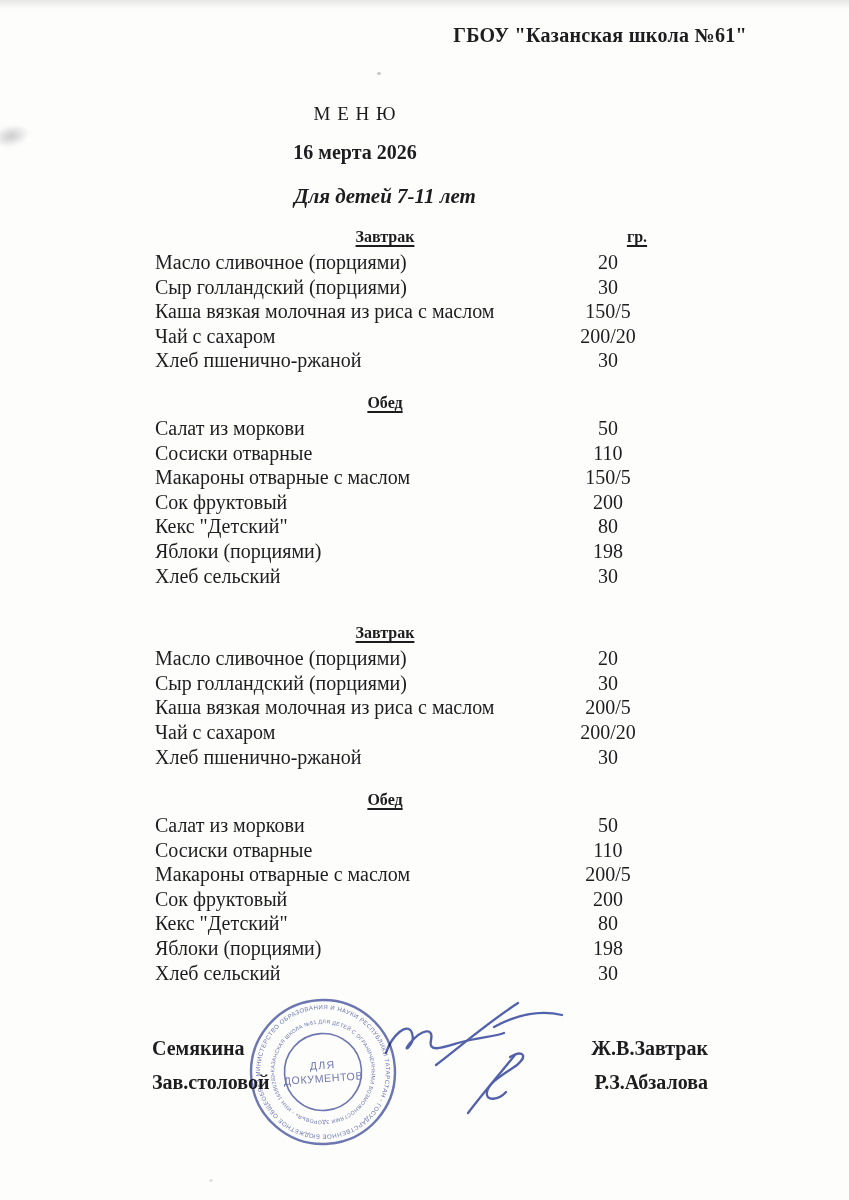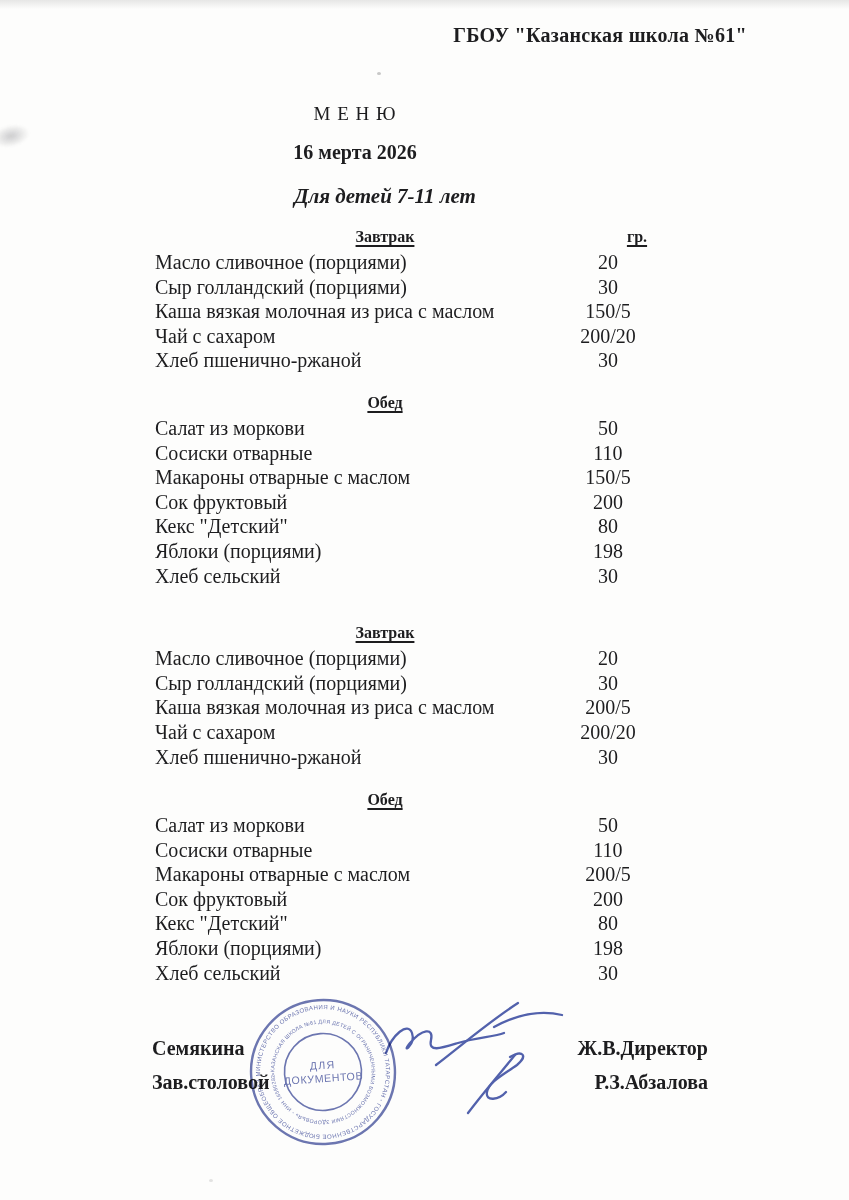--- a/index.html
+++ b/index.html
@@ -177,21 +177,21 @@
         <div class="menu-row">
           <span class="dish">Хлеб сельский</span>
           <span class="grams">30</span>
         </div>
       </div>
     </div>
 
   <div class="footer">
     <div class="sig-row">
       <span>Семякина</span>
-      <span>Ж.В.Директор</span>
+      <span>Ж.В.Завтрак</span>
     </div>
     <div class="sig-row">
       <span>Зав.столовой</span>
       <span>Р.З.Абзалова</span>
     </div>
   </div>
 
   <svg class="stamp-svg" viewBox="0 0 150 150">
     <g fill="none" stroke="#5964a8">
       <circle cx="75" cy="75" r="71" stroke-width="2.4"></circle>

